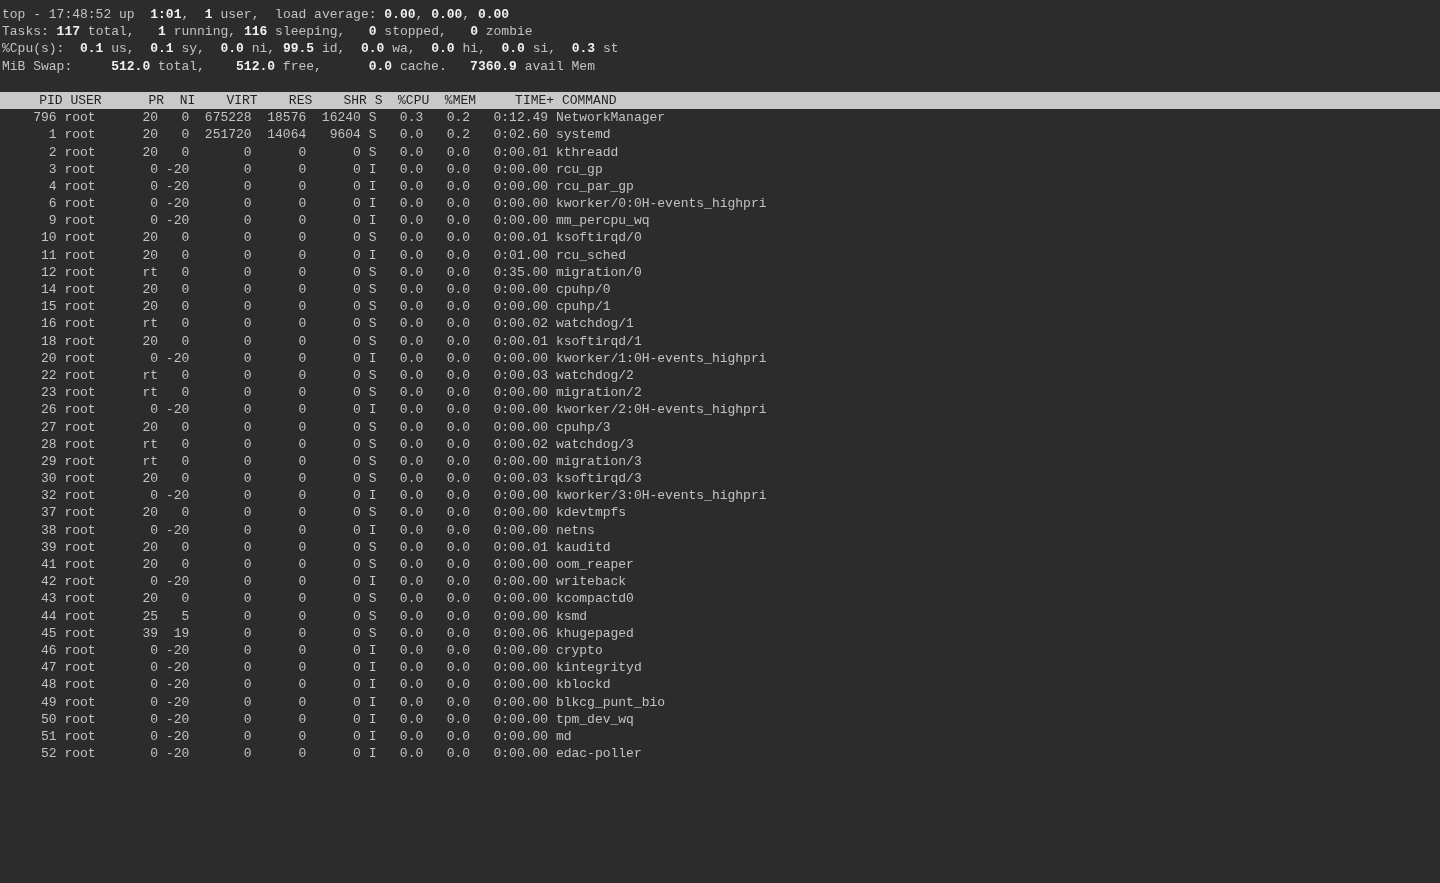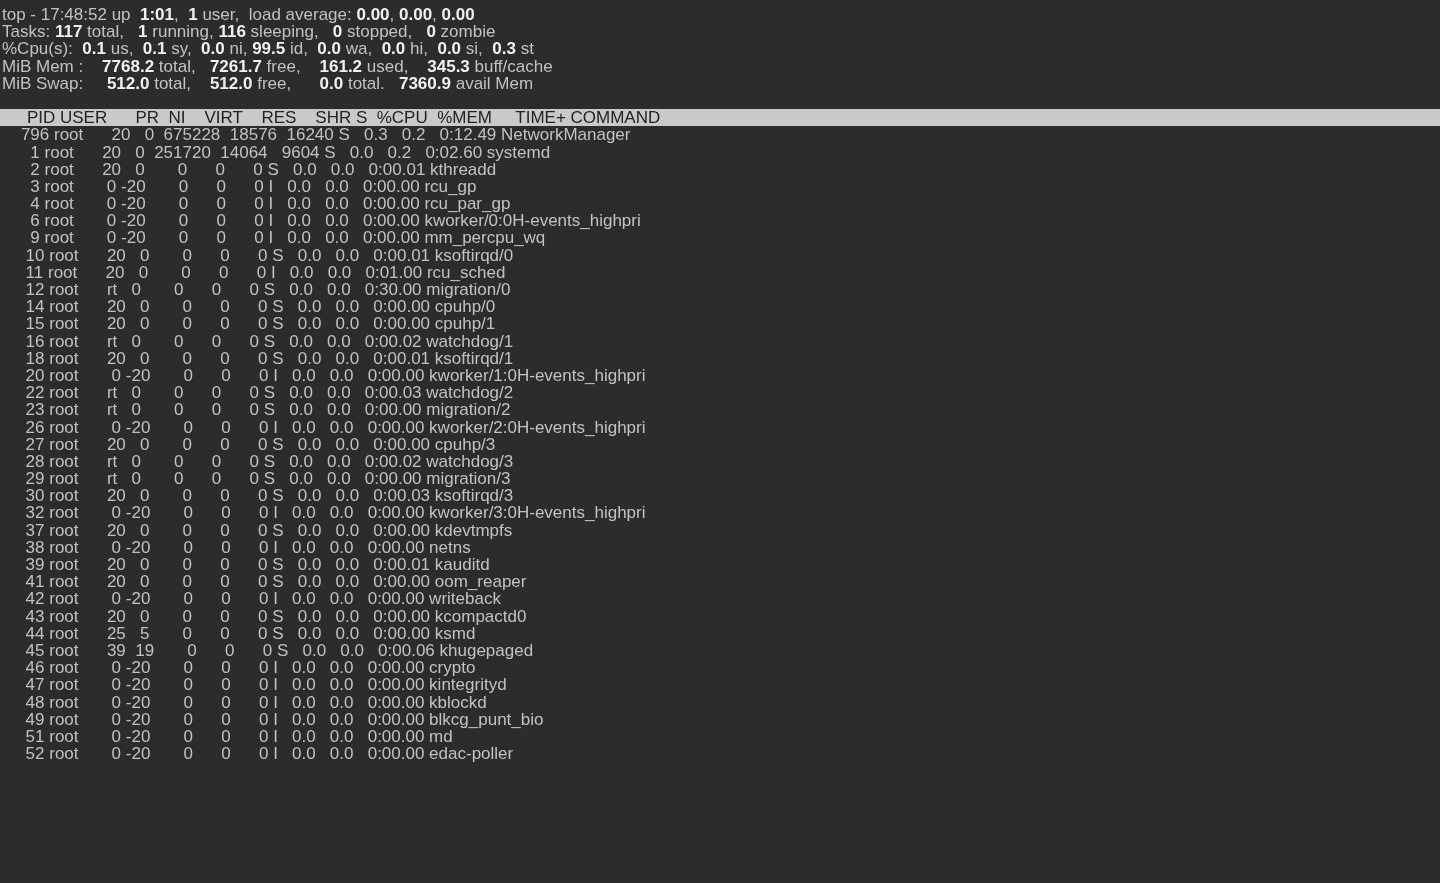--- a/index.html
+++ b/index.html
@@ -13,22 +13,22 @@
   html, body {
     width: 1440px;
     height: 883px;
     overflow: hidden;
     background: var(--bg);
   }
   .terminal {
     width: 1440px;
     height: 883px;
     padding-top: 6px;
-    font-family: Liberation Sans, sans-serif;
-    font-size: 17px;
+    font-family: Liberation Mono, monospace;
+    font-size: 13px;
     color: var(--fg);
   }
   .line {
     display: block;
     height: 17.2px;
     line-height: 17.2px;
     white-space: pre;
     padding-left: 2px;
   }
   .line .b {
@@ -43,36 +43,35 @@
   }
 </style>
 </head>
 <body>
 
 <div class="terminal">
   <div id="summary">
       <div class="line"><span>top - 17:48:52 up </span><span class="b"> 1:01</span><span>, </span><span class="b"> 1 </span><span>user, </span><span> load average: </span><span class="b">0.00</span><span>, </span><span class="b">0.00</span><span>, </span><span class="b">0.00</span></div>
       <div class="line"><span>Tasks: </span><span class="b">117 </span><span>total, </span><span class="b">  1 </span><span>running, </span><span class="b">116 </span><span>sleeping, </span><span class="b">  0 </span><span>stopped, </span><span class="b">  0 </span><span>zombie</span></div>
       <div class="line"><span>%Cpu(s): </span><span class="b"> 0.1 </span><span>us, </span><span class="b"> 0.1 </span><span>sy, </span><span class="b"> 0.0 </span><span>ni, </span><span class="b">99.5 </span><span>id, </span><span class="b"> 0.0 </span><span>wa, </span><span class="b"> 0.0 </span><span>hi, </span><span class="b"> 0.0 </span><span>si, </span><span class="b"> 0.3 </span><span>st</span></div>
-      <div class="line"><span>MiB Mem : </span><span class="b">   7768.2 </span><span>total, </span><span class="b">  7261.7 </span><span>free, </span><span class="b">   161.2 </span><span>used, </span><span class="b">   345.3 </span><span>buff/cache</span></div>
-      <div class="line"><span>MiB Swap: </span><span class="b">    512.0 </span><span>total, </span><span class="b">   512.0 </span><span>free, </span><span class="b">     0.0 </span><span>total. </span><span class="b">  7360.9 </span><span>avail Mem</span></div>
+      <div class="line"><span>MiB Swap: </span><span class="b">    512.0 </span><span>total, </span><span class="b">   512.0 </span><span>free, </span><span class="b">     0.0 </span><span>cache. </span><span class="b">  7360.9 </span><span>avail Mem</span></div>
     </div>
   <div class="line"></div>
   <div class="line header-bar" id="header-bar">    PID USER      PR  NI    VIRT    RES    SHR S  %CPU  %MEM     TIME+ COMMAND</div>
   <div id="rows">
       <div class="line">    796 root      20   0  675228  18576  16240 S   0.3   0.2   0:12.49 NetworkManager</div>
       <div class="line">      1 root      20   0  251720  14064   9604 S   0.0   0.2   0:02.60 systemd</div>
       <div class="line">      2 root      20   0       0      0      0 S   0.0   0.0   0:00.01 kthreadd</div>
       <div class="line">      3 root       0 -20       0      0      0 I   0.0   0.0   0:00.00 rcu_gp</div>
       <div class="line">      4 root       0 -20       0      0      0 I   0.0   0.0   0:00.00 rcu_par_gp</div>
       <div class="line">      6 root       0 -20       0      0      0 I   0.0   0.0   0:00.00 kworker/0:0H-events_highpri</div>
       <div class="line">      9 root       0 -20       0      0      0 I   0.0   0.0   0:00.00 mm_percpu_wq</div>
       <div class="line">     10 root      20   0       0      0      0 S   0.0   0.0   0:00.01 ksoftirqd/0</div>
       <div class="line">     11 root      20   0       0      0      0 I   0.0   0.0   0:01.00 rcu_sched</div>
-      <div class="line">     12 root      rt   0       0      0      0 S   0.0   0.0   0:30.00 migration/0</div>
+      <div class="line">     12 root      rt   0       0      0      0 S   0.0   0.0   0:35.00 migration/0</div>
       <div class="line">     14 root      20   0       0      0      0 S   0.0   0.0   0:00.00 cpuhp/0</div>
       <div class="line">     15 root      20   0       0      0      0 S   0.0   0.0   0:00.00 cpuhp/1</div>
       <div class="line">     16 root      rt   0       0      0      0 S   0.0   0.0   0:00.02 watchdog/1</div>
       <div class="line">     18 root      20   0       0      0      0 S   0.0   0.0   0:00.01 ksoftirqd/1</div>
       <div class="line">     20 root       0 -20       0      0      0 I   0.0   0.0   0:00.00 kworker/1:0H-events_highpri</div>
       <div class="line">     22 root      rt   0       0      0      0 S   0.0   0.0   0:00.03 watchdog/2</div>
       <div class="line">     23 root      rt   0       0      0      0 S   0.0   0.0   0:00.00 migration/2</div>
       <div class="line">     26 root       0 -20       0      0      0 I   0.0   0.0   0:00.00 kworker/2:0H-events_highpri</div>
       <div class="line">     27 root      20   0       0      0      0 S   0.0   0.0   0:00.00 cpuhp/3</div>
       <div class="line">     28 root      rt   0       0      0      0 S   0.0   0.0   0:00.02 watchdog/3</div>
@@ -84,16 +83,17 @@
       <div class="line">     39 root      20   0       0      0      0 S   0.0   0.0   0:00.01 kauditd</div>
       <div class="line">     41 root      20   0       0      0      0 S   0.0   0.0   0:00.00 oom_reaper</div>
       <div class="line">     42 root       0 -20       0      0      0 I   0.0   0.0   0:00.00 writeback</div>
       <div class="line">     43 root      20   0       0      0      0 S   0.0   0.0   0:00.00 kcompactd0</div>
       <div class="line">     44 root      25   5       0      0      0 S   0.0   0.0   0:00.00 ksmd</div>
       <div class="line">     45 root      39  19       0      0      0 S   0.0   0.0   0:00.06 khugepaged</div>
       <div class="line">     46 root       0 -20       0      0      0 I   0.0   0.0   0:00.00 crypto</div>
       <div class="line">     47 root       0 -20       0      0      0 I   0.0   0.0   0:00.00 kintegrityd</div>
       <div class="line">     48 root       0 -20       0      0      0 I   0.0   0.0   0:00.00 kblockd</div>
       <div class="line">     49 root       0 -20       0      0      0 I   0.0   0.0   0:00.00 blkcg_punt_bio</div>
+      <div class="line">     50 root       0 -20       0      0      0 I   0.0   0.0   0:00.00 tpm_dev_wq</div>
       <div class="line">     51 root       0 -20       0      0      0 I   0.0   0.0   0:00.00 md</div>
       <div class="line">     52 root       0 -20       0      0      0 I   0.0   0.0   0:00.00 edac-poller</div>
     </div>
 </div>
 
 </body></html>

